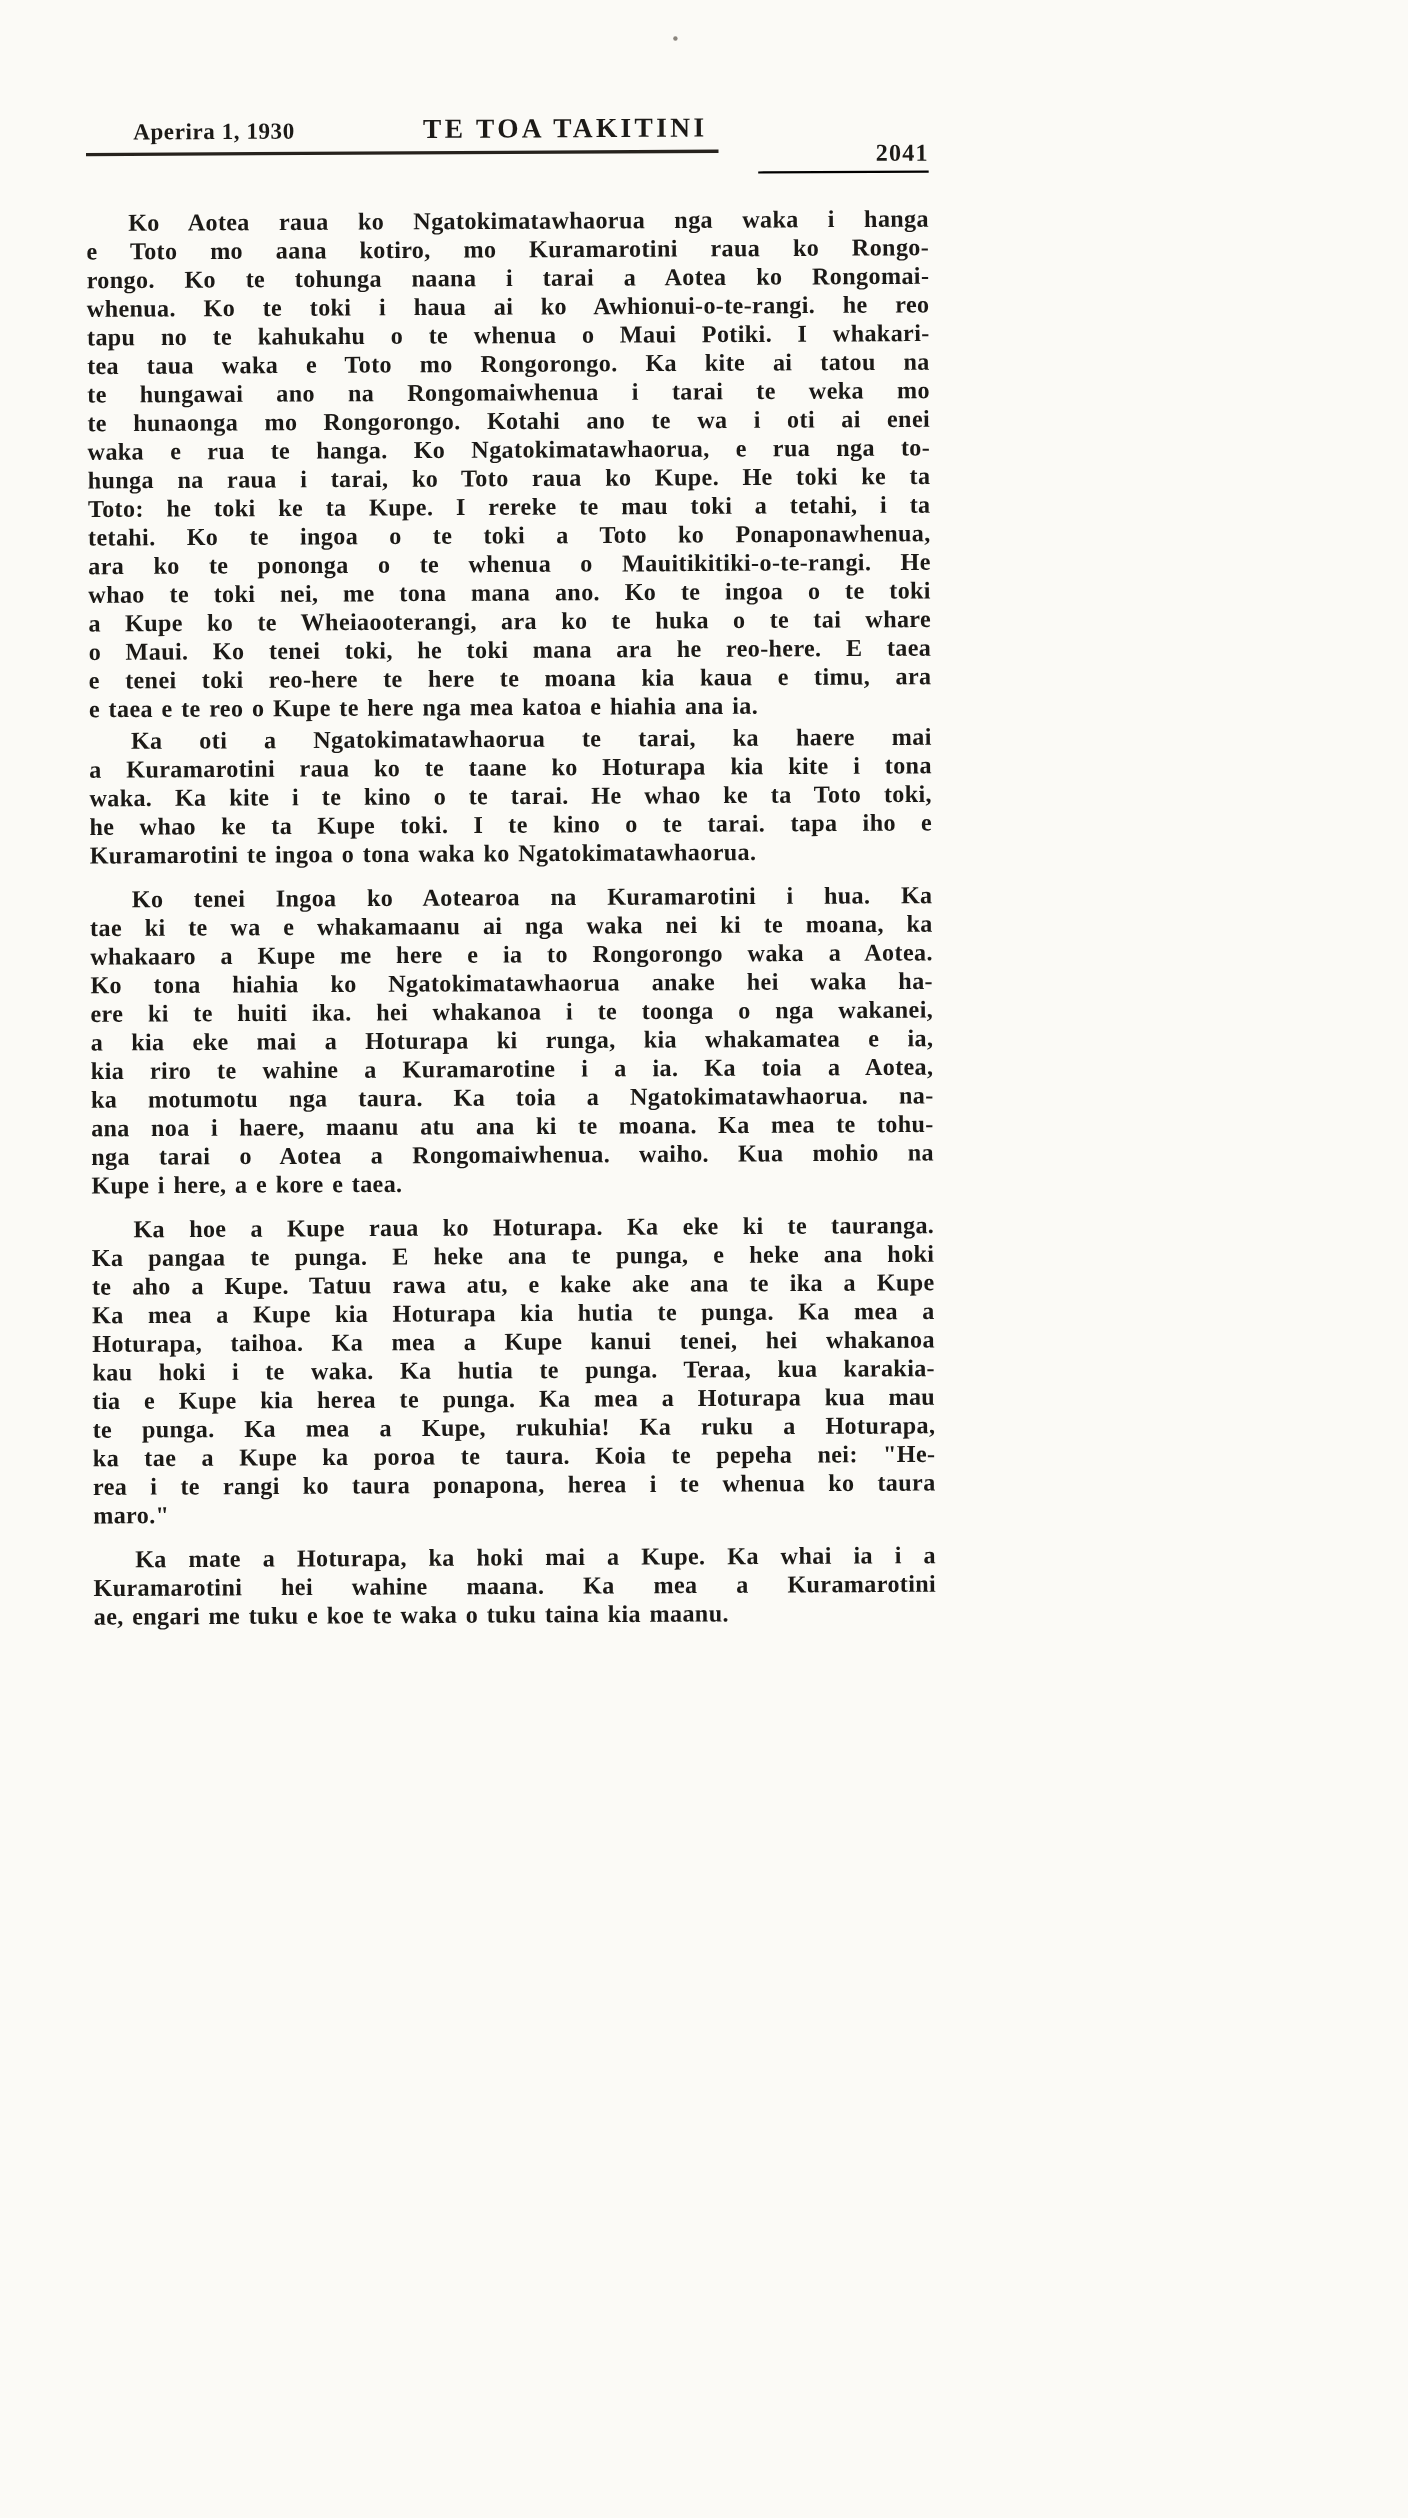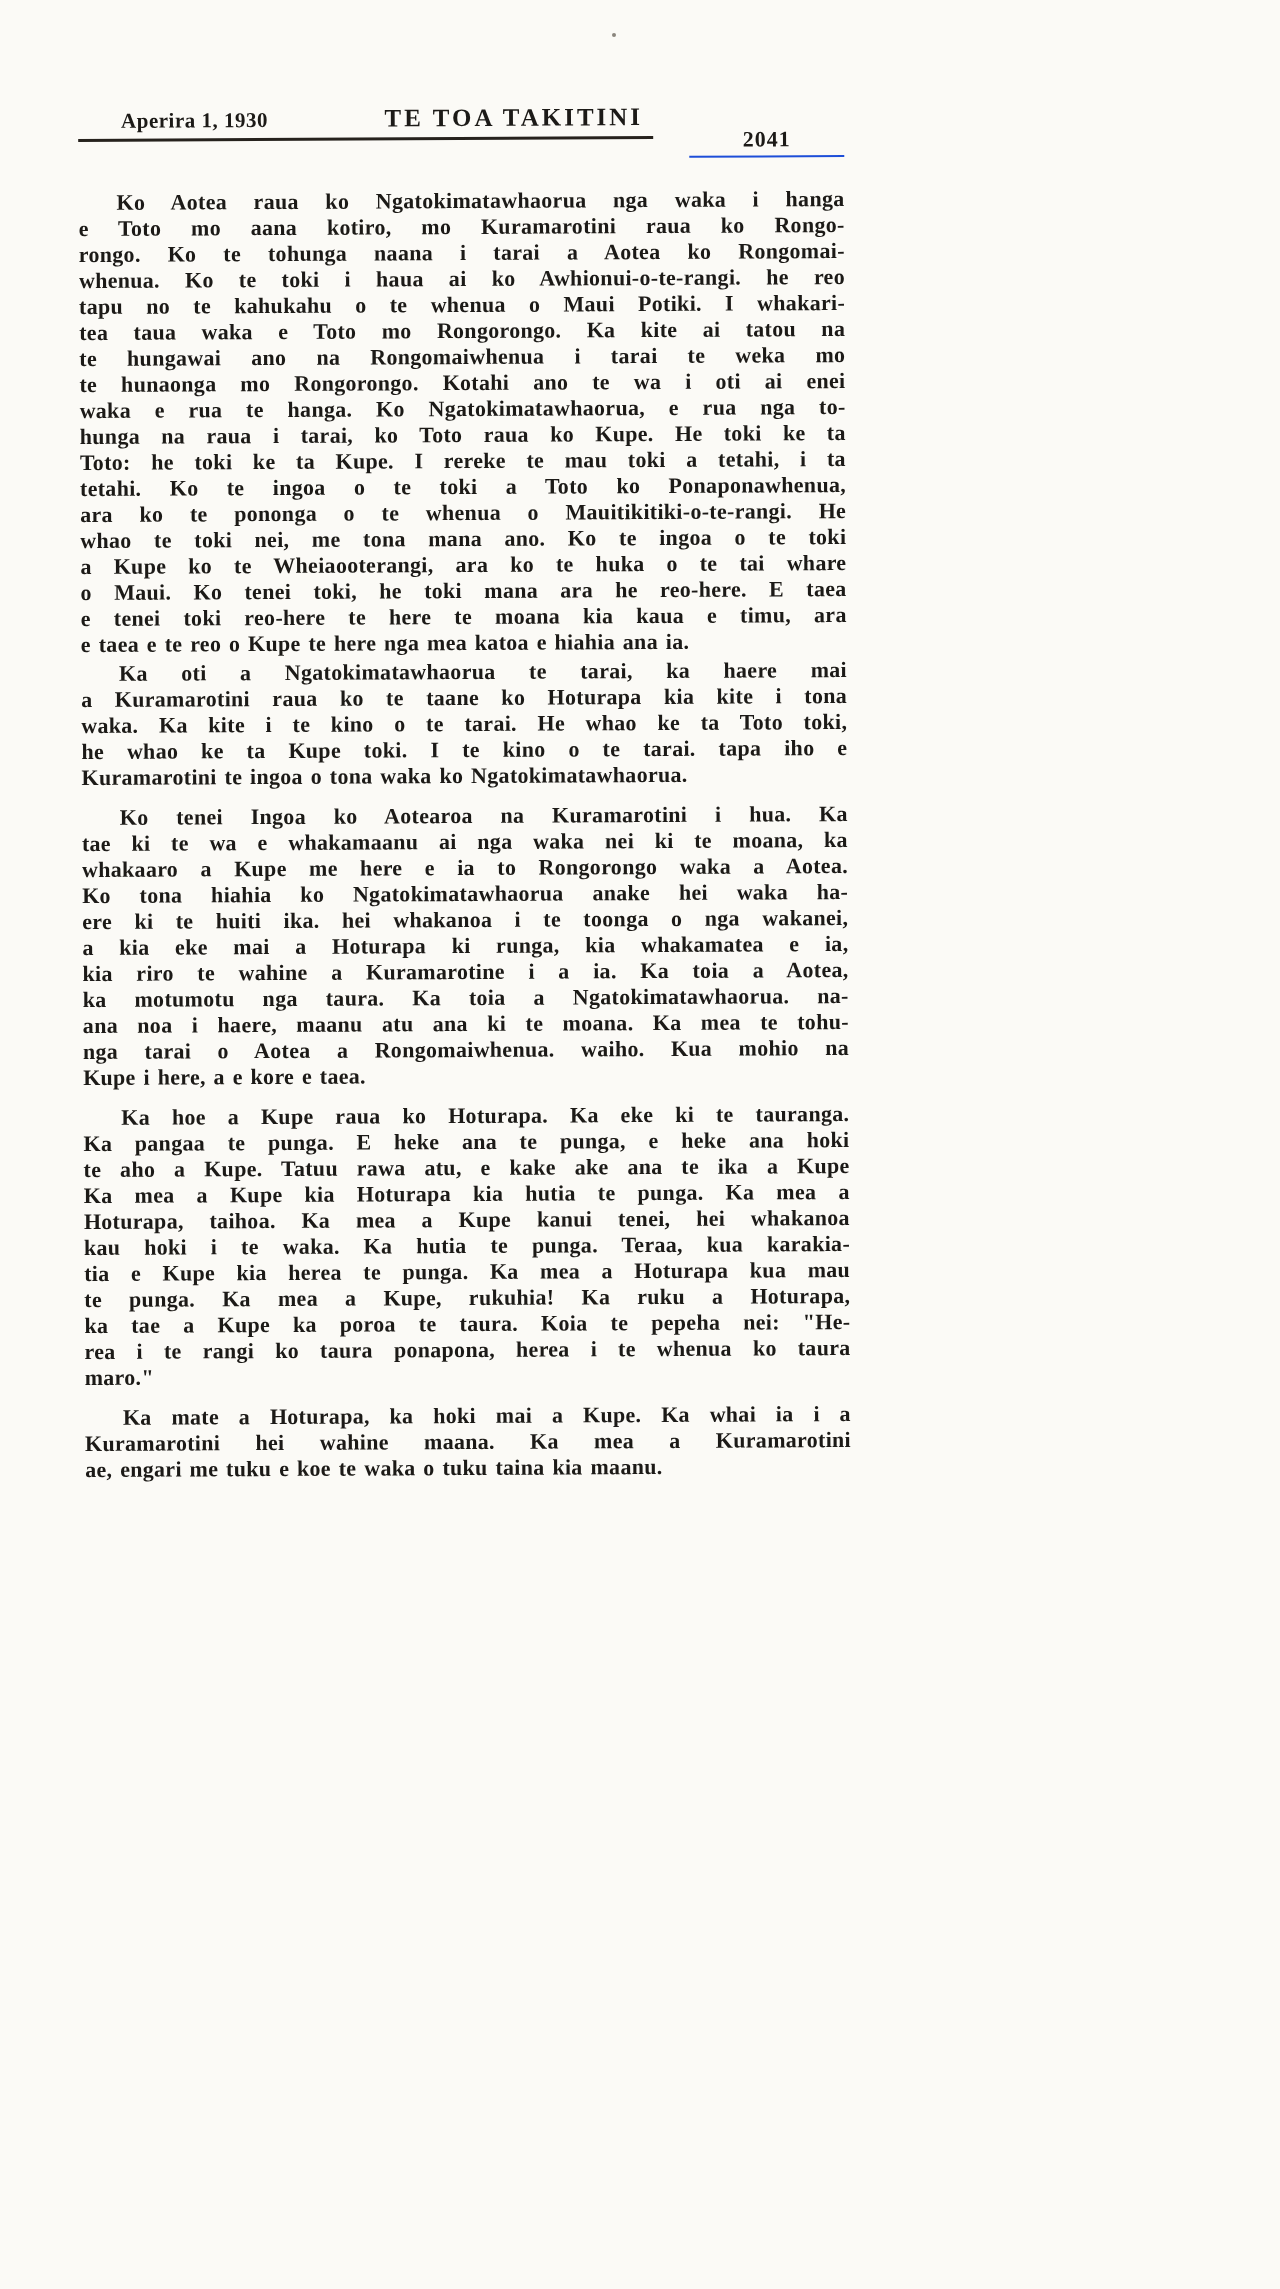--- a/index.html
+++ b/index.html
@@ -54,26 +54,26 @@
     font-size: 25px;
     font-weight: 700;
     letter-spacing: 3px;
     padding-right: 10px;
   }
   .head-pagenum {
     position: absolute;
     right: 0;
     top: 24px;
     width: 155px;
-    text-align: center;
+    text-align: right;
     font-size: 22px;
     font-weight: 700;
     letter-spacing: 1px;
     padding-bottom: 3px;
-    border-bottom: 2px solid #1d4ed8;
+    border-bottom: 2px solid #000000;
   }
   .paragraphs {
     margin-top: 26px;
   }
   .para {
     margin-top: 14px;
   }
   .para:first-child { margin-top: 0; }
   .para:nth-child(2) { margin-top: 3px; }
   .line {

